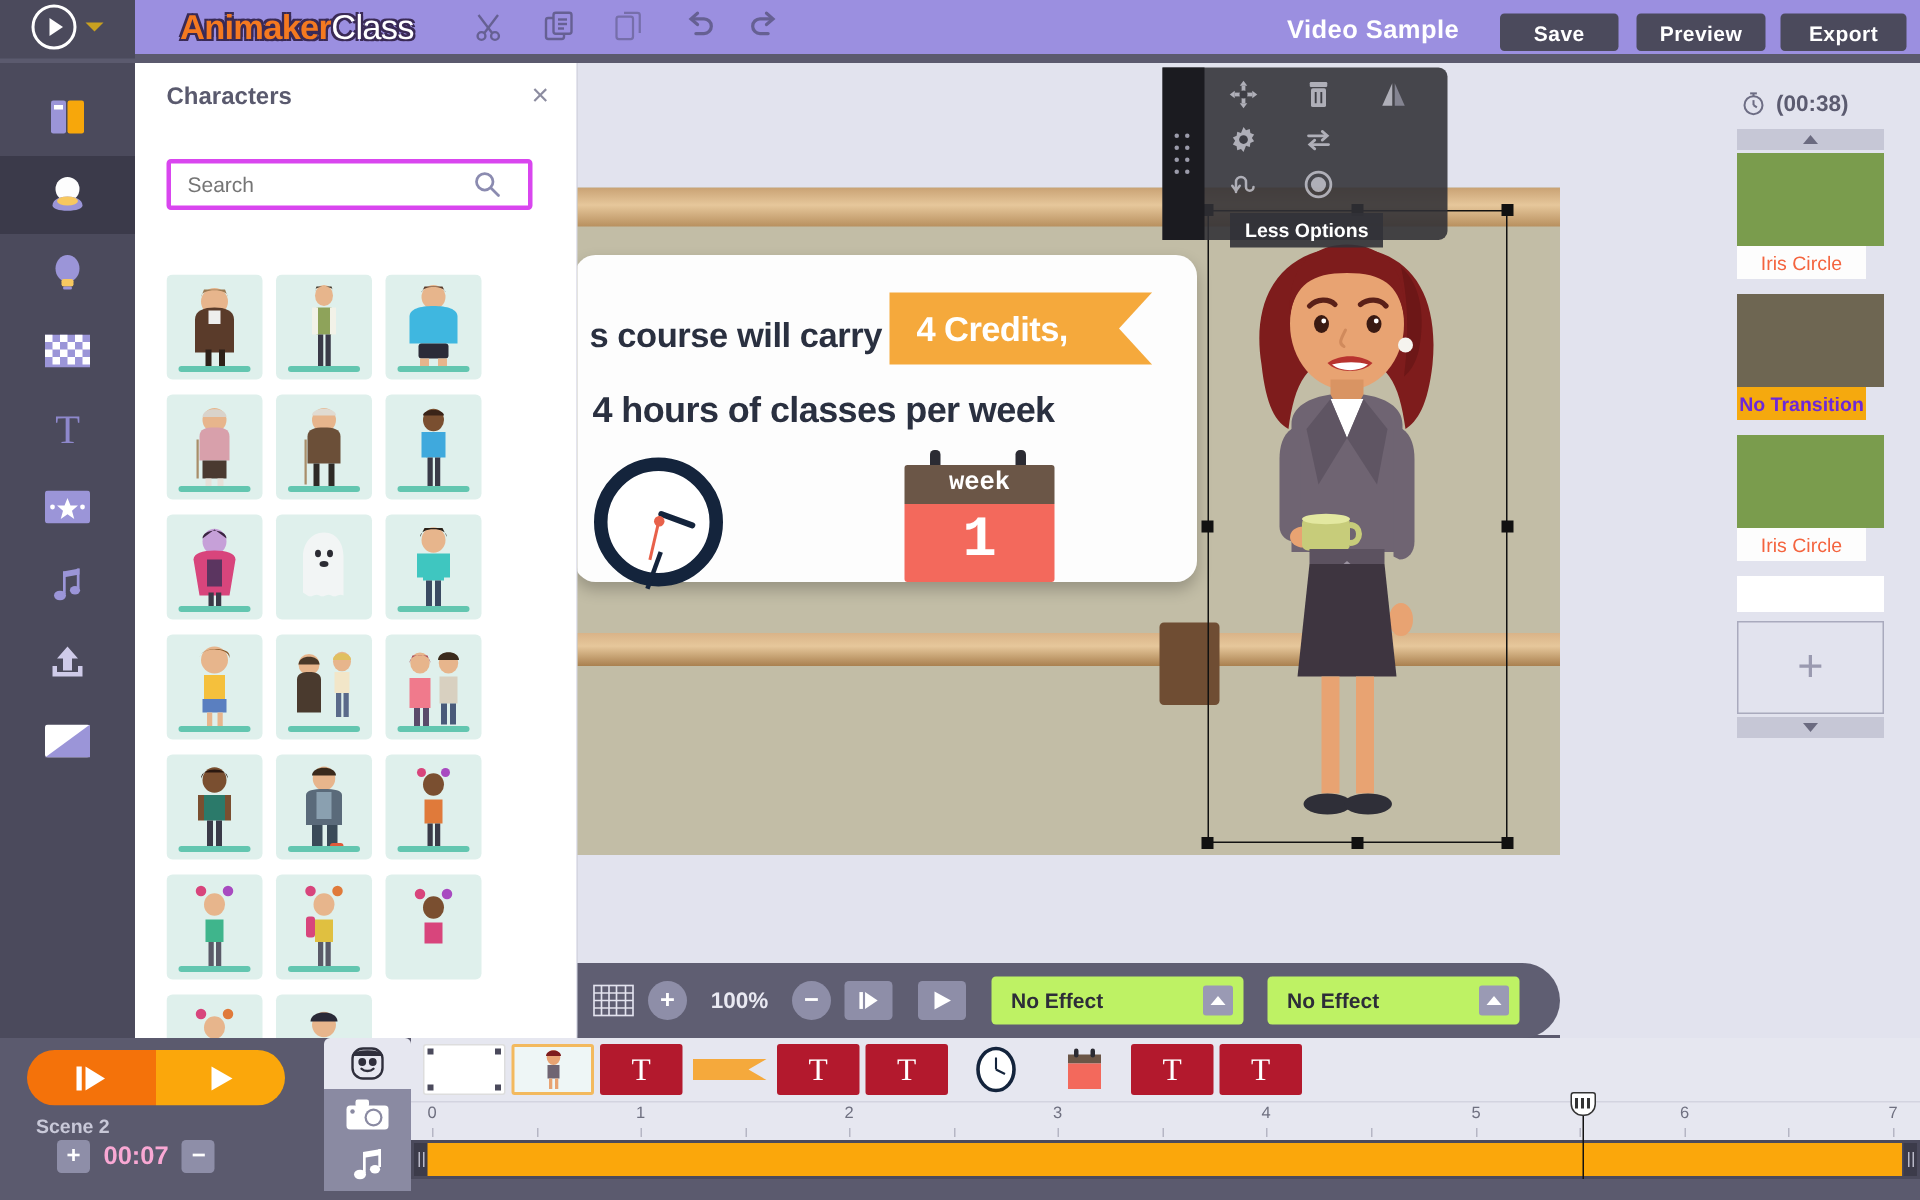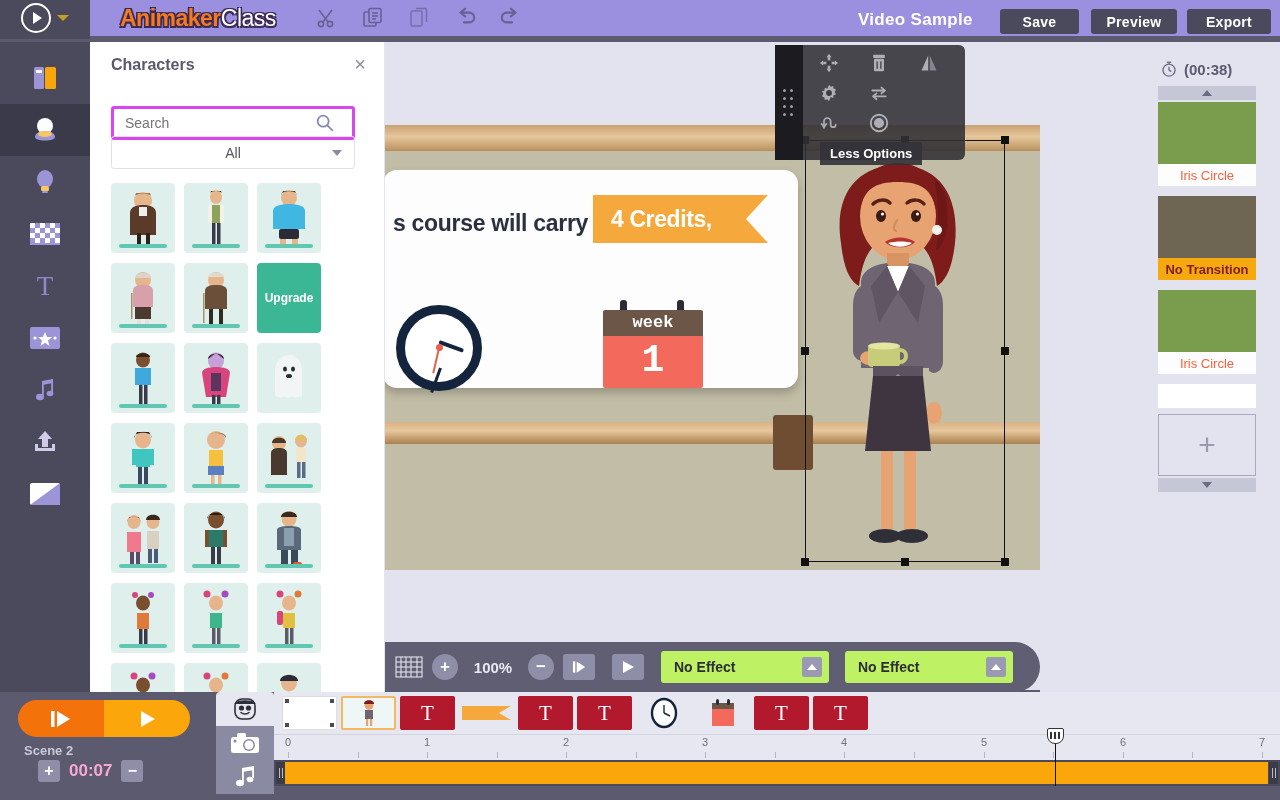--- a/index.html
+++ b/index.html
@@ -197,22 +197,22 @@
     position:absolute; left:1040px; top:42px; width:240px; height:650px;
     background:#e2e3ee;
   }
   #dur { position:absolute; left:1160px; top:60px; display:flex; align-items:center; gap:6px; color:#5b5b70; font-size:15px; font-weight:bold;}
   .arrow-bar{position:absolute;left:1158px;width:98px;height:14px;background:#c6c7d6;display:flex;align-items:center;justify-content:center;}
   #arr-up{top:86px;} #arr-dn{top:478px;}
   .tri-up{width:0;height:0;border-left:5px solid transparent;border-right:5px solid transparent;border-bottom:6px solid #6b6b80;}
   .tri-dn{width:0;height:0;border-left:5px solid transparent;border-right:5px solid transparent;border-top:6px solid #6b6b80;}
   .scene-card{position:absolute;left:1158px;width:98px;}
   .sc-thumb{width:98px;height:62px;position:relative;overflow:hidden;}
-  .sc-label{width:98px;height:22px;background:#fdfdfd;display:flex;align-items:center;justify-content:center;font-size:13px;color:#f4643f;}
-  .sc-label.notrans{background:#f5a90e;color:#7f1d1d;font-weight:bold;font-size:13px;}
+  .sc-label{width:86px;height:22px;background:#fdfdfd;display:flex;align-items:center;justify-content:center;font-size:13px;color:#f4643f;}
+  .sc-label.notrans{background:#f5a90e;color:#6d28d9;font-weight:bold;font-size:13px;}
   #sc1{top:102px;} #sc2{top:196px;} #sc3{top:290px;}
   #sc-blank{position:absolute;left:1158px;top:384px;width:98px;height:24px;background:#fff;}
   #sc-add{position:absolute;left:1158px;top:414px;width:98px;height:62px;border:1px solid #a9aabd;display:flex;align-items:center;justify-content:center;color:#9a9ab0;font-size:30px;}
 
   
   #bottom {
     position:absolute; left:0; top:692px; width:1280px; height:108px; background:#5b5a6e;
   }
   #playpill {
     position:absolute; left:18px; top:8px; width:172px; height:37px; border-radius:19px;
@@ -402,24 +402,20 @@
   <div id="panel-close">×</div>
 
   <div id="search-wrap">
     <input id="search-input" placeholder="Search" style="">
     <svg width="22" height="22" viewBox="0 0 24 24" fill="none" stroke="#8b8bb0" stroke-width="2">
       <circle cx="10" cy="10" r="6"></circle>
         <line x1="14.5" y1="14.5" x2="20" y2="20" stroke-linecap="round"></line>
     </svg>
   </div>
 
-  <div id="select-wrap">
-    <span>All</span>
-    <div id="select-caret"></div>
-  </div>
 
   <div id="grid">
 
     <div class="ch-cell">
       <svg width="64" height="70" viewBox="0 0 64 70">
           <ellipse cx="32" cy="18" rx="9" ry="9" fill="#e7b58c"></ellipse>
           <path d="M23 15c0-6 18-6 18 0l-2-5H25z" fill="#9b7a52"></path>
           <path d="M19 30c0-6 6-8 13-8s13 2 13 8v22H19z" fill="#5a3b2a"></path>
           <rect x="26" y="50" width="4" height="12" fill="#2e2118"></rect>
           <rect x="35" y="50" width="4" height="12" fill="#2e2118"></rect>
@@ -467,21 +463,20 @@
       <svg width="64" height="70" viewBox="0 0 64 70">
           <ellipse cx="32" cy="17" rx="8" ry="8" fill="#e7b58c"></ellipse>
           <path d="M24 14c0-6 16-6 16 0z" fill="#e0dbd2"></path>
           <path d="M21 28c0-5 5-6 11-6s11 1 11 6v18H21z" fill="#6b4f38"></path>
           <rect x="25" y="46" width="4" height="16" fill="#2e2a26"></rect>
           <rect x="35" y="46" width="4" height="16" fill="#2e2a26"></rect>
           <rect x="19" y="30" width="1.5" height="30" fill="#a98e6a"></rect>
         </svg>
       <div class="ground"></div>
     </div>
-    <div class="ch-cell upgrade">Upgrade</div>
 
     <div class="ch-cell">
       <svg width="64" height="70" viewBox="0 0 64 70">
           <ellipse cx="32" cy="17" rx="7" ry="7.5" fill="#7a4f30"></ellipse>
           <path d="M25 14c0-5 14-5 14 0z" fill="#3a2418"></path>
           <path d="M27 25h10v17H27z" fill="#3fa9dd"></path>
           <rect x="24" y="25" width="3.5" height="17" fill="#3fa9dd"></rect>
           <rect x="36.5" y="25" width="3.5" height="17" fill="#3fa9dd"></rect>
           <rect x="28" y="42" width="3.5" height="20" fill="#3a3a48"></rect>
           <rect x="33" y="42" width="3.5" height="20" fill="#3a3a48"></rect>
@@ -654,20 +649,21 @@
 <div id="canvas">
   <div class="wood-top"></div>
   <div class="wood-bottom"></div>
   <div id="board-post"></div>
 
   <div id="board">
     <div class="b-line1">s course will carry</div>
     <div id="ribbon">
       <span>4 Credits,</span>
     </div>
+    <div class="b-line2">4 hours of classes per week</div>
 
     <div id="clock">
       <div class="hh"></div>
         <div class="mh"></div>
         <div class="sh"></div>
         <div class="pin"></div>
     </div>
 
     <div id="cal">
       <div class="r1"></div>

